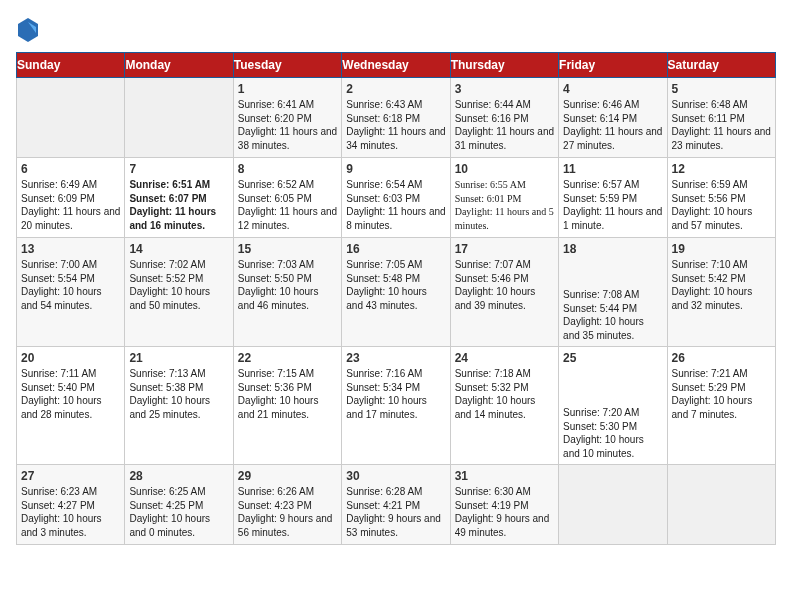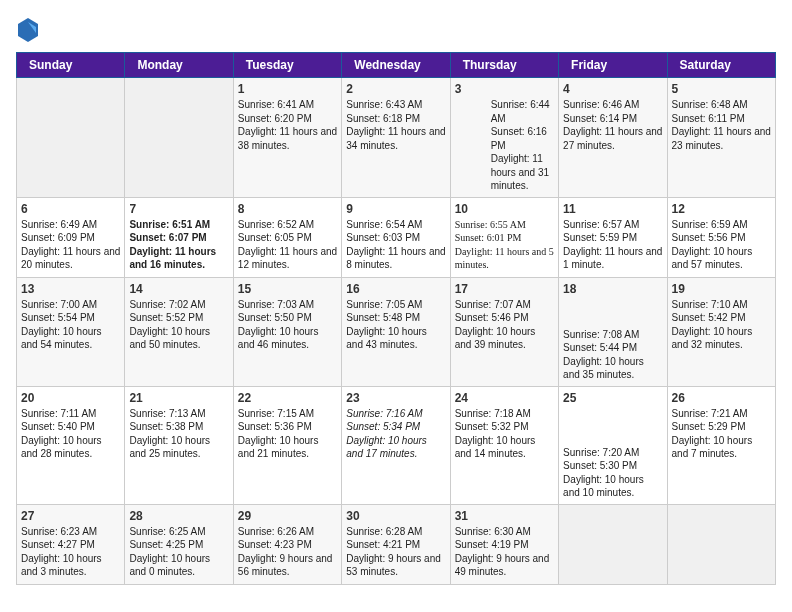--- a/index.html
+++ b/index.html
@@ -52,25 +52,25 @@
     .location {
       font-size: 15px;
       color: #444;
     }
     table {
       width: 100%;
       border-collapse: collapse;
       table-layout: fixed;
     }
     thead tr th {
-      background-color: #4c1d95;
+      background-color: #b91c1c;
       color: #fff;
       font-size: 12px;
       font-weight: bold;
-      padding: 5px 12px;
+      padding: 5px 0;
       text-align: left;
       border: 1px solid #1a5a9a;
     }
     tbody tr td {
       border: 1px solid #ccc;
       vertical-align: top;
       padding: 4px 4px;
       font-size: 10.5px;
       color: #333;
       height: 80px;
@@ -139,21 +139,21 @@
 Daylight: 11 hours and 38 minutes.</div>
         </td>
         <td>
           <span class="day-num">2</span>
           <div class="day-info" style="white-space: pre-line;">Sunrise: 6:43 AM
 Sunset: 6:18 PM
 Daylight: 11 hours and 34 minutes.</div>
         </td>
         <td>
           <span class="day-num">3</span>
-          <div class="day-info" style="white-space: pre-line; margin-left: 36px;">Sunrise: 6:44 AM
+          <div class="day-info" style="white-space: pre-line;">Sunrise: 6:44 AM
 Sunset: 6:16 PM
 Daylight: 11 hours and 31 minutes.</div>
         </td>
         <td>
           <span class="day-num">4</span>
           <div class="day-info" style="white-space: pre-line;">Sunrise: 6:46 AM
 Sunset: 6:14 PM
 Daylight: 11 hours and 27 minutes.</div>
         </td>
         <td>
@@ -265,21 +265,21 @@
 Daylight: 10 hours and 25 minutes.</div>
         </td>
         <td>
           <span class="day-num">22</span>
           <div class="day-info" style="white-space: pre-line;">Sunrise: 7:15 AM
 Sunset: 5:36 PM
 Daylight: 10 hours and 21 minutes.</div>
         </td>
         <td>
           <span class="day-num">23</span>
-          <div class="day-info" style="white-space: pre-line; font-style: italic;">Sunrise: 7:16 AM
+          <div class="day-info" style="white-space: pre-line;">Sunrise: 7:16 AM
 Sunset: 5:34 PM
 Daylight: 10 hours and 17 minutes.</div>
         </td>
         <td>
           <span class="day-num">24</span>
           <div class="day-info" style="white-space: pre-line;">Sunrise: 7:18 AM
 Sunset: 5:32 PM
 Daylight: 10 hours and 14 minutes.</div>
         </td>
         <td>

